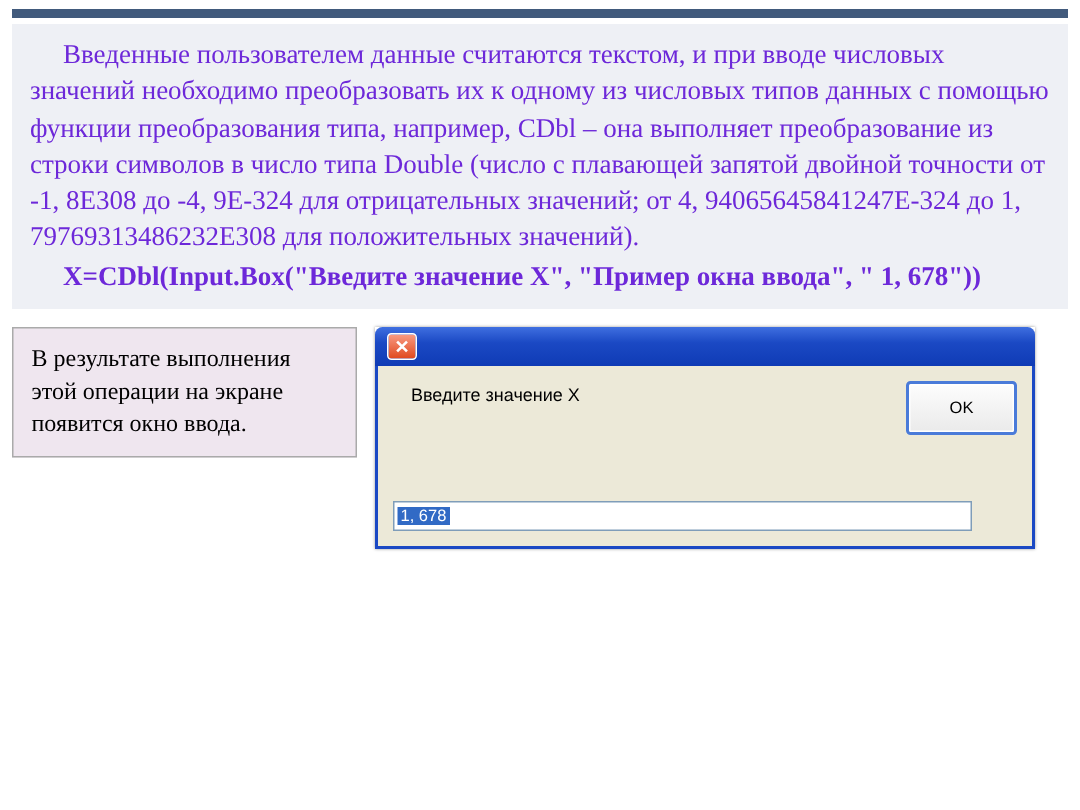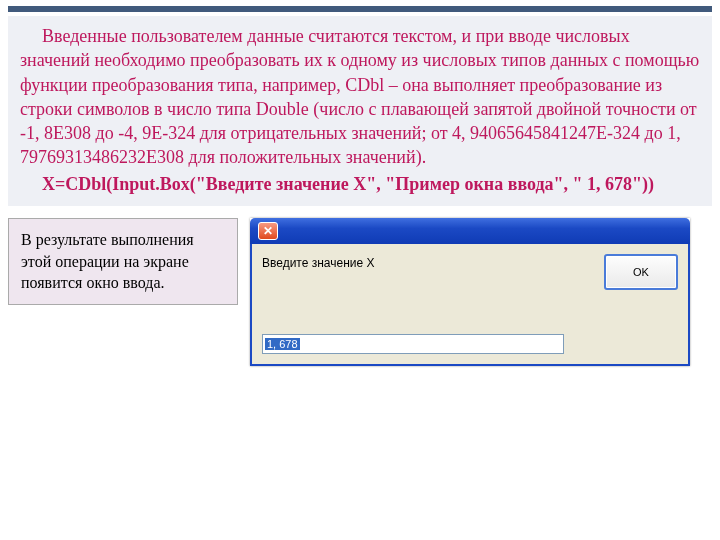--- a/index.html
+++ b/index.html
@@ -13,21 +13,21 @@
   }
   .top-line {
     height: 6px;
     background: #415a7c;
     margin: 6px 8px 0 8px;
   }
   .paragraph-box {
     background: #eef0f5;
     margin: 4px 8px 0 8px;
     padding: 8px 12px 10px 12px;
-    color: #be185d;
+    color: #6d28d9;
     font-size: 18px;
     line-height: 1.35;
   }
   .paragraph-box .para { text-indent: 22px; }
   .paragraph-box .code {
     text-indent: 22px;
     font-weight: bold;
     margin-top: 2px;
   }
   .bottom-row {
@@ -88,20 +88,21 @@
   .prompt-row {
     display: flex;
     align-items: flex-start;
     gap: 8px;
   }
   .prompt-text {
     flex: 1;
     color: #000;
     font-size: 12px;
     padding-top: 2px;
+    margin-left: 12px;
   }
   .btn-col {
     display: flex;
     flex-direction: column;
     gap: 4px;
     width: 74px;
   }
   .xp-button {
     height: 36px;
     background: linear-gradient(to bottom, #fdfdfd, #eaeaea);
@@ -115,21 +116,21 @@
     justify-content: center;
     box-shadow: inset 0 0 0 1px #fff;
   }
   .xp-button.default {
     border: 2px solid #4a7bd9;
   }
   .input-field {
     position: absolute;
     left: 10px;
     bottom: 10px;
-    width: 302px;
+    width: 386px;
     height: 20px;
     background: #fff;
     border: 1px solid #7f9db9;
     display: flex;
     align-items: center;
     padding: 0 2px;
     font-size: 12px;
   }
   .input-sel {
     background: #316ac5;

